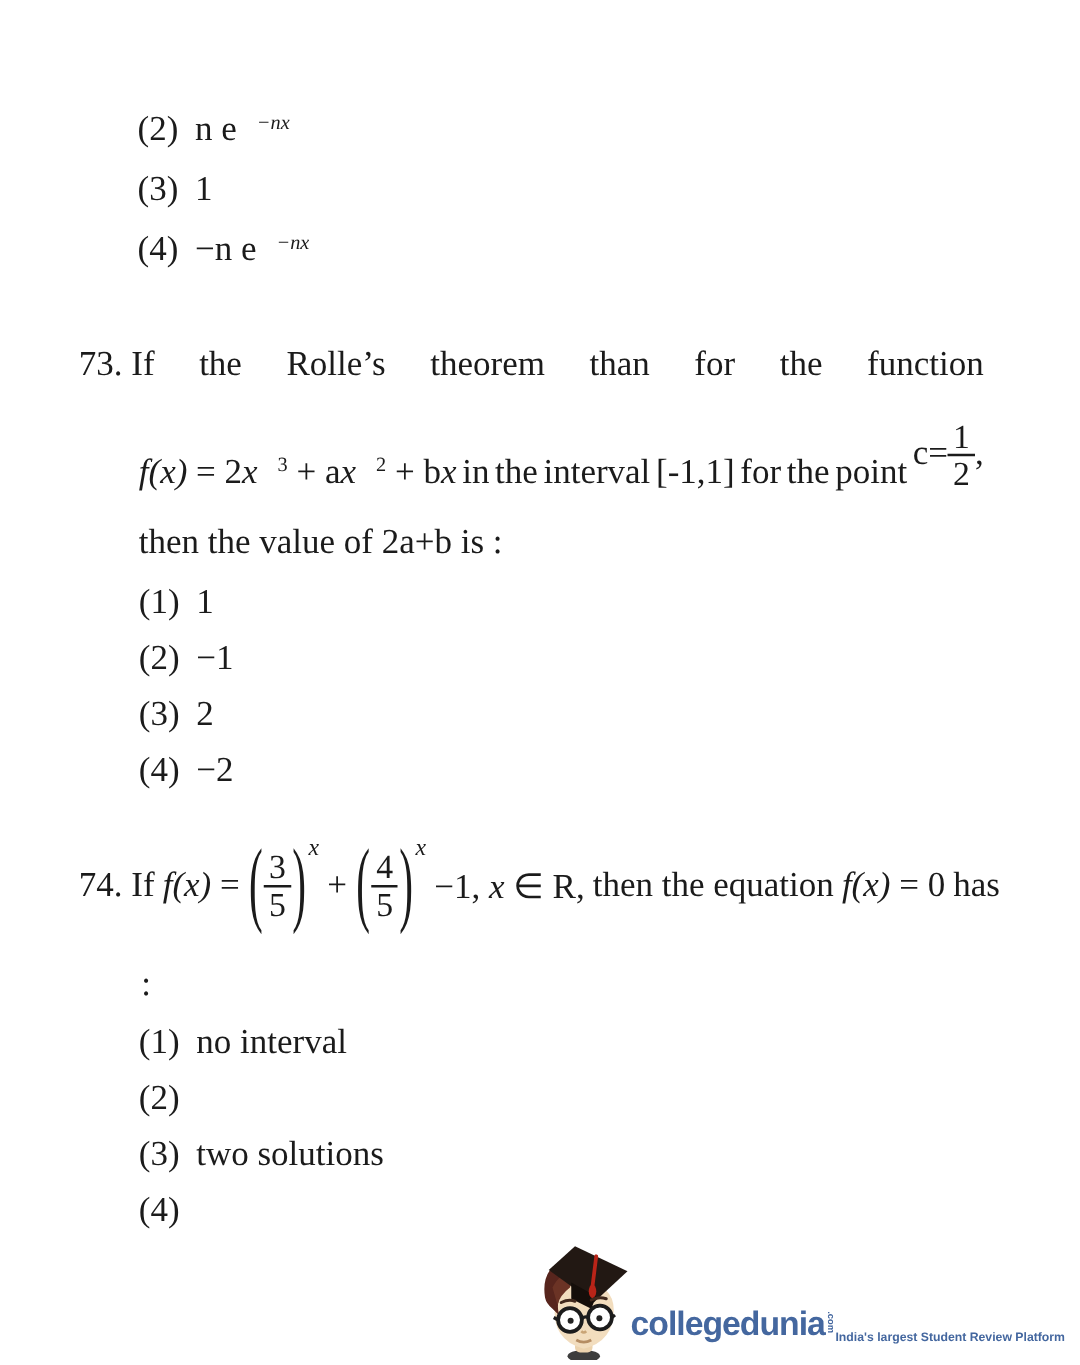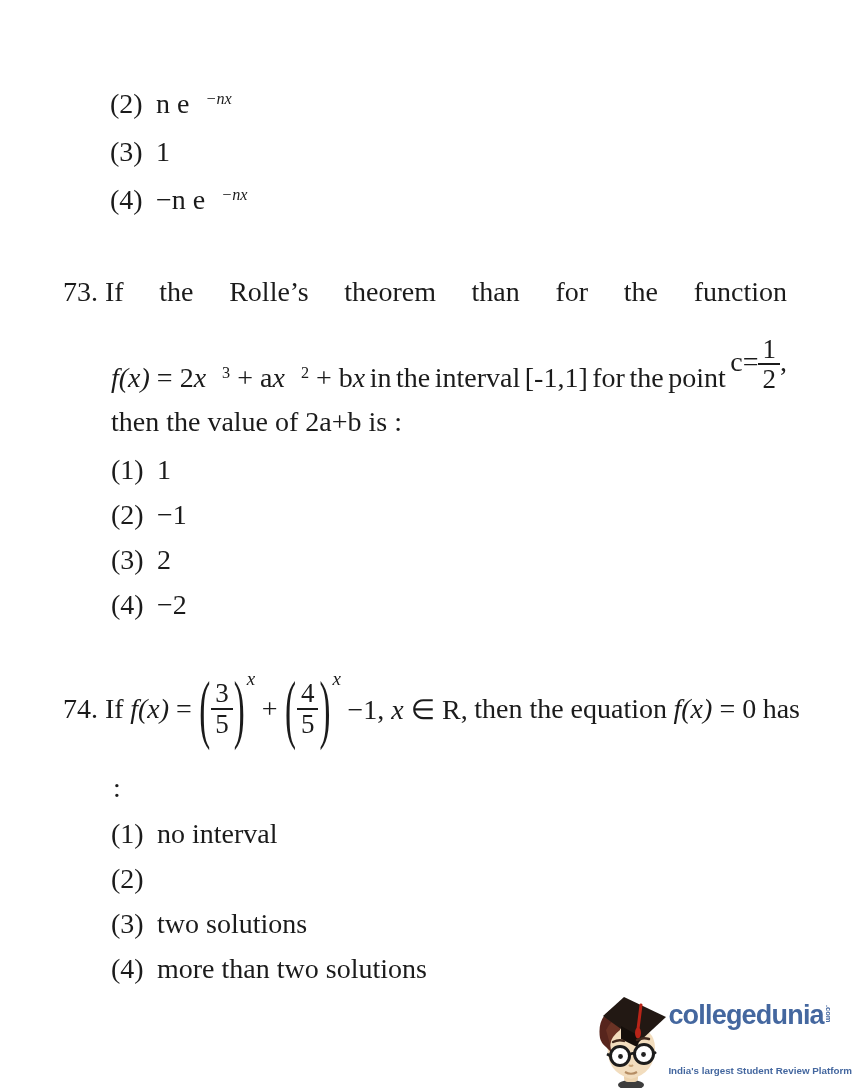--- a/index.html
+++ b/index.html
@@ -16,21 +16,21 @@
   
   .carry{position:absolute;left:110px;top:88px;display:flex;flex-direction:column;gap:5px;}
   .opt-row{display:flex;align-items:baseline;height:43px;}
   .opt-num{min-width:46px;display:inline-block;}
   .opt-label{display:inline-block;}
 
   
   .q73{position:absolute;left:63px;top:276px;width:724px;}
   .jline{display:flex;justify-content:space-between;align-items:flex-end;width:100%;}
   .q73-line2{margin-left:48px;width:676px;margin-top:8px;display:flex;justify-content:space-between;align-items:flex-end;height:78px;}
-  .q73-line3{margin-left:48px;margin-top:6px;height:44px;display:flex;align-items:center;}
+  .q73-line3{margin-left:48px;margin-top:18px;height:44px;display:flex;align-items:center;}
   .q-opts{margin-left:48px;margin-top:10px;display:flex;flex-direction:column;}
   .q-opts .opt-row{height:45px;align-items:baseline;}
 
   
   .frac{display:inline-flex;flex-direction:column;align-items:center;line-height:1.06;font-size:27px;vertical-align:middle;}
   .frac .fnum{padding:0 4px;}
   .frac .fden{border-top:2px solid #1b1b1b;padding:0 4px;}
 
   
   .q74{position:absolute;left:63px;top:660px;width:737px;}
@@ -38,21 +38,21 @@
   .q74-colon{margin-left:50px;margin-top:14px;height:32px;display:flex;align-items:center;}
   .q74 .q-opts{margin-top:14px;}
 
   .pfrac{display:inline-flex;align-items:center;}
   .bigp{display:inline-block;transform:scaleY(2.3);transform-origin:center;font-size:33px;font-weight:400;line-height:1;padding:0 1px;}
   .paren-sup{display:inline-block;transform:translateY(-30px);font-style:italic;font-size:19px;margin-left:1px;}
 
   
   .logo{position:absolute;right:12px;bottom:4px;display:flex;align-items:flex-end;}
   .mascot{width:74px;height:92px;flex:0 0 auto;}
-  .logo-text{display:flex;flex-direction:column;margin-left:0;padding-bottom:12px;gap:17px;}
+  .logo-text{display:flex;flex-direction:row;margin-left:0;padding-bottom:12px;}
   .brand-row{display:flex;align-items:flex-start;line-height:1;}
   .brand{font-family:"Liberation Sans", sans-serif;font-weight:bold;font-size:27px;letter-spacing:-0.8px;line-height:1;}
   .brand-suffix{writing-mode:vertical-rl;font-family:"Liberation Sans", sans-serif;font-weight:bold;font-size:7.5px;margin-left:1px;margin-top:3px;letter-spacing:0;}
   .tagline{font-family:"Liberation Sans", sans-serif;font-weight:bold;font-size:9.8px;margin-top:19px;letter-spacing:0;}
 </style>
 </head>
 <body>
 
 <div class="carry">
   <div class="opt-row">
@@ -160,21 +160,20 @@
     </div>
     <div class="opt-row">
       <span class="opt-num">(2)</span>
     </div>
     <div class="opt-row">
       <span class="opt-num">(3)</span>
       <span class="opt-label">two solutions</span>
     </div>
     <div class="opt-row">
       <span class="opt-num">(4)</span>
-      <span class="opt-label">more than two solutions</span>
     </div>
   </div>
 </div>
 
 <div class="logo">
   <svg class="mascot" viewBox="0 0 74 92" xmlns="http://www.w3.org/2000/svg">
     <ellipse cx="37" cy="89" rx="13" ry="5" fill="#3d3d3d"></ellipse>
     <rect x="30" y="74" width="14" height="12" rx="4" fill="#ecd3ae"></rect>
     <path d="M14 48 Q11 76 37 83 Q61 77 61 52 Q61 32 37 30 Q16 32 14 48 Z" fill="#f2ddbe"></path>
     <path d="M6 42 Q2 16 28 9 Q46 4 52 17 L38 23 Q20 26 17 44 Q15 53 19 58 L12 51 Q7 47 6 42 Z" fill="#57251d"></path>

